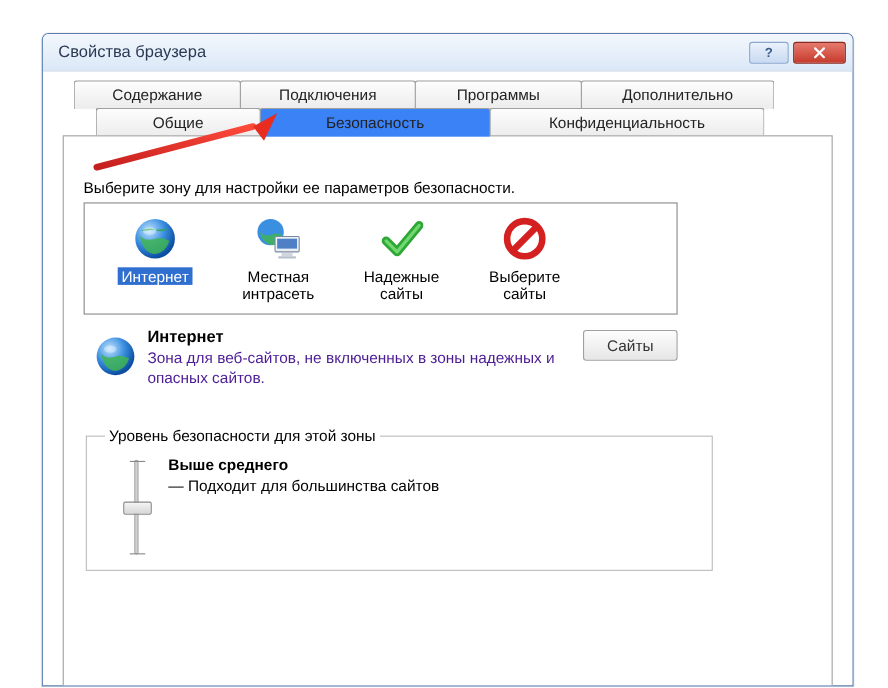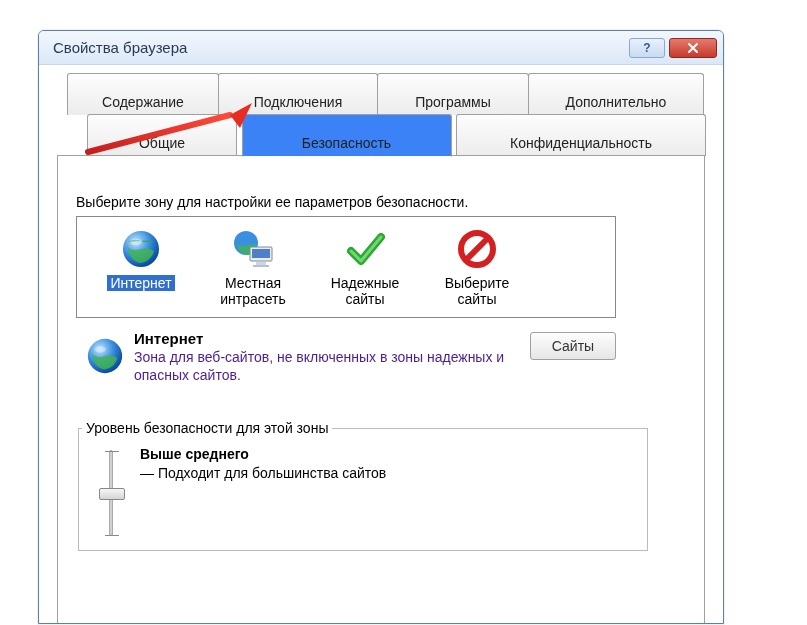--- a/index.html
+++ b/index.html
@@ -11,21 +11,21 @@
     color: #000;
     width: 807px;
     height: 625px;
     overflow: hidden;
     position: relative;
   }
   .window {
     position: absolute;
     left: 38px;
     top: 30px;
-    width: 686px;
+    width: 738px;
     height: 594px;
     border: 1px solid #5a7fb0;
     border-radius: 6px 6px 0 0;
     background: #fff;
     box-shadow: 0 0 0 1px rgba(0,0,0,0.05);
     overflow: hidden;
   }
   .titlebar {
     height: 34px;
     background: linear-gradient(#f3f7fc, #dbe8f8);
@@ -58,27 +58,27 @@
   }
   .close-btn svg { width: 12px; height: 12px; }
 
   .body-area {
     padding: 8px 18px 0 18px;
     position: relative;
   }
 
   .tabs-row { display: flex; }
   .tabs-row.row1 { margin-left: 10px; }
-  .tabs-row.row2 { margin-left: 30px; margin-top: -1px; justify-content: space-between; }
+  .tabs-row.row2 { margin-left: 30px; margin-top: -1px; }
 
   .tab {
     border: 1px solid #a0a0a0;
     border-bottom: none;
     background: linear-gradient(#fdfdfd, #ececec);
-    padding: 20px 12px 5px 12px;
+    padding: 4px 12px 5px 12px;
     font-size: 14px;
     color: #222;
     text-align: center;
     border-radius: 3px 3px 0 0;
     margin-right: -1px;
     position: relative;
   }
   .tab.w-content { flex: 0 0 152px; }
   .tab.w-conn    { flex: 0 0 160px; }
   .tab.w-prog    { flex: 0 0 152px; }
@@ -152,21 +152,21 @@
     border-radius: 3px;
     font-size: 14px;
     color: #333;
     display:flex; align-items:center; justify-content:center;
     margin-top: 2px;
   }
 
   fieldset.sec-level {
     border: 1px solid #bbb;
     margin-top: 36px;
-    padding: 10px 12px 14px 3px;
+    padding: 10px 12px 14px 16px;
     width: 570px;
   }
   fieldset.sec-level legend { font-size: 14px; padding: 0 4px; }
   .allowed { font-size: 14px; margin: 2px 0 8px 6px; }
 
   .level-row { display: flex; }
   .slider-col { width: 58px; display:flex; flex-direction:column; align-items:center; padding-top:4px;}
   .slider-track {
     width: 4px; height: 86px; background: #d0d0d0; border:1px solid #aaa; position:relative; border-radius:2px;
   }

